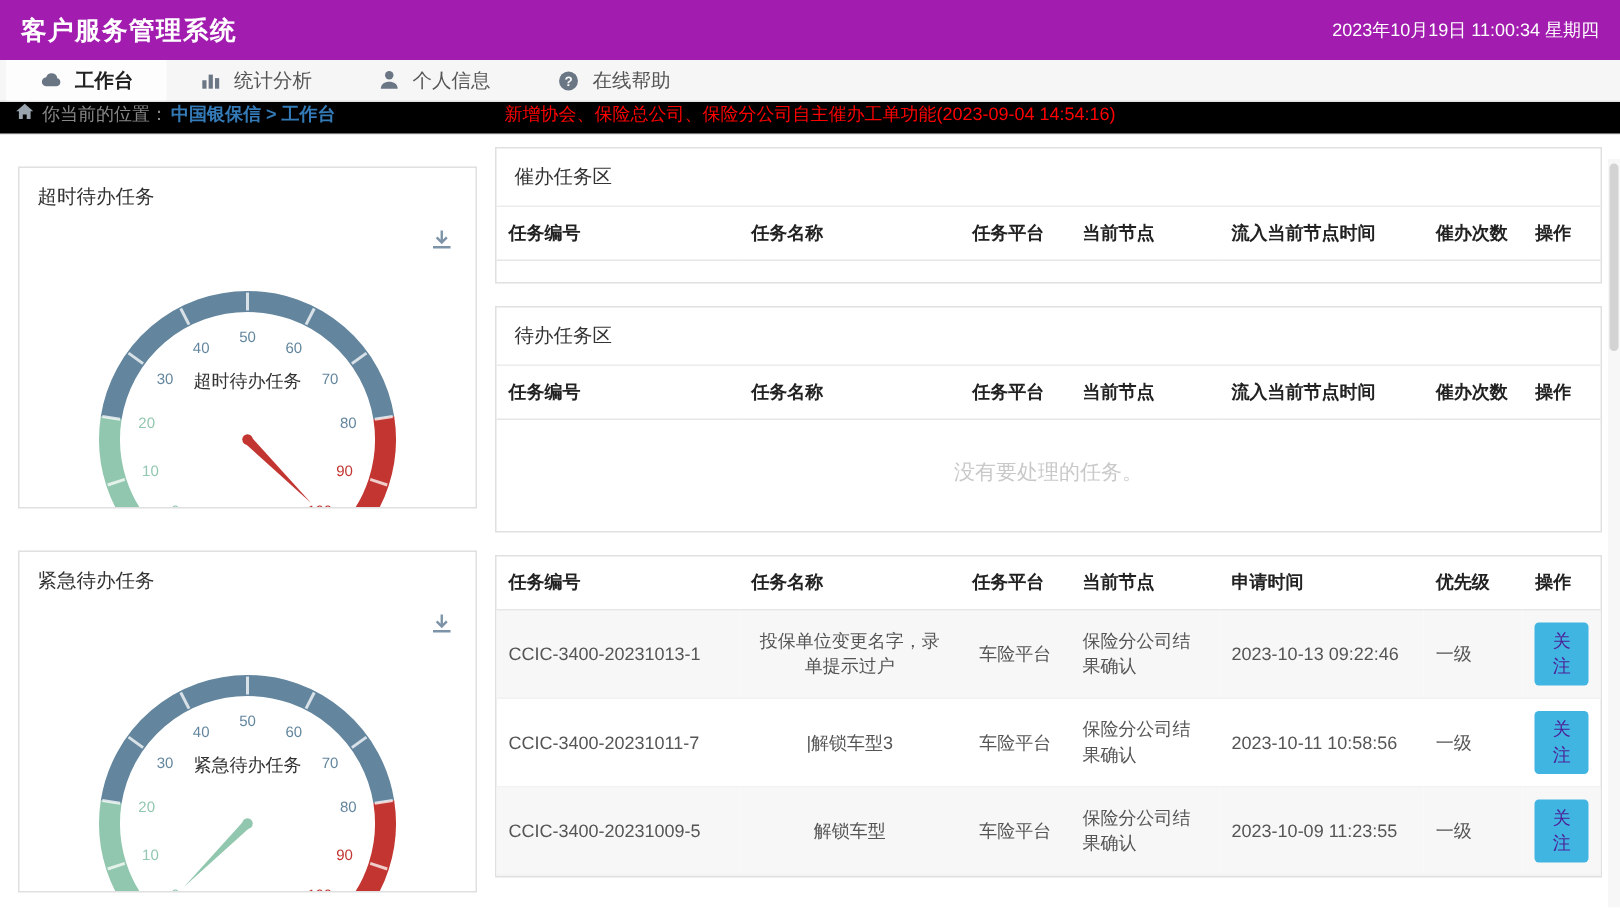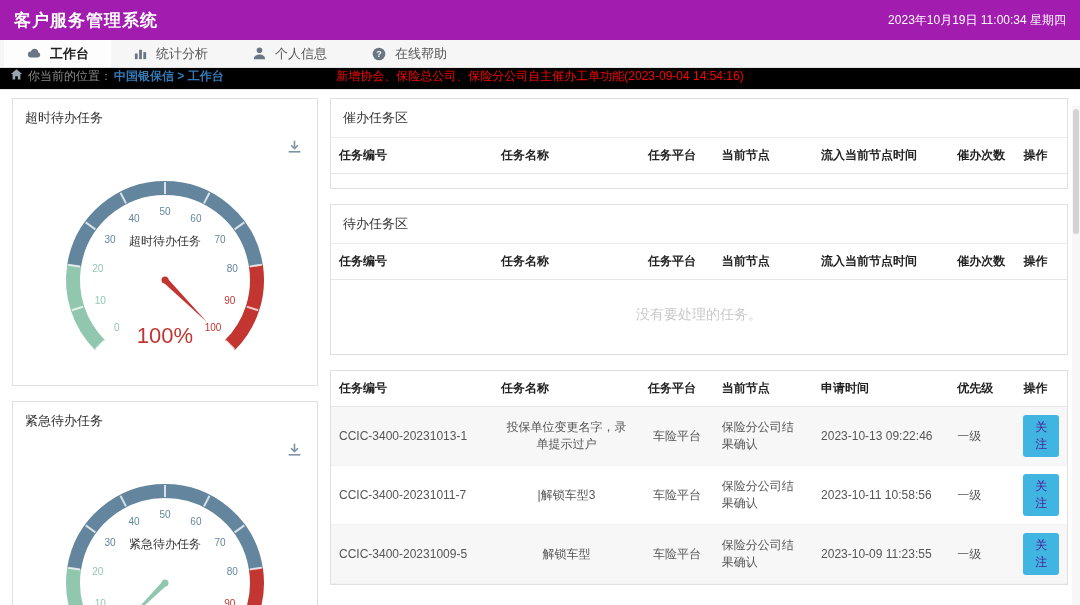--- a/index.html
+++ b/index.html
@@ -38,21 +38,21 @@
     position:absolute;left:50%;transform:translateX(-50%);
     color:#f00;font-size:12px;white-space:nowrap;
   }
   
   .content{display:flex;gap:12px;padding:8px 12px;align-items:flex-start;box-sizing:border-box;}
   .left-col{width:306px;flex:none;display:flex;flex-direction:column;gap:15px;}
   .right-col{flex:1;min-width:0;display:flex;flex-direction:column;gap:15px;}
   .panel{border:1px solid #e0e0e0;background:#fff;box-sizing:border-box;}
   .panel-title{font-size:13px;color:#333;padding:10px 12px;}
   .table-panel .panel-title{border-bottom:1px solid #ececec;}
-  .gauge-panel{height:288px;overflow:hidden;}
+  .gauge-panel{height:228px;overflow:hidden;margin-top:13px;}
   .download-row{display:flex;justify-content:flex-end;padding:0 14px;height:18px;}
   .download-btn{cursor:pointer;display:flex;align-items:center;}
   .gauge-svg{display:block;margin:0 auto;}
   
   .task-table{width:100%;border-collapse:collapse;table-layout:fixed;font-size:12px;}
   .task-table th{
     padding:9px 8px;text-align:left;color:#222;font-weight:bold;
     border-bottom:1px solid #e6e6e6;white-space:nowrap;overflow:hidden;
   }
   .task-table td{padding:8px;color:#555;border-bottom:1px solid #f2f2f2;vertical-align:middle;}

